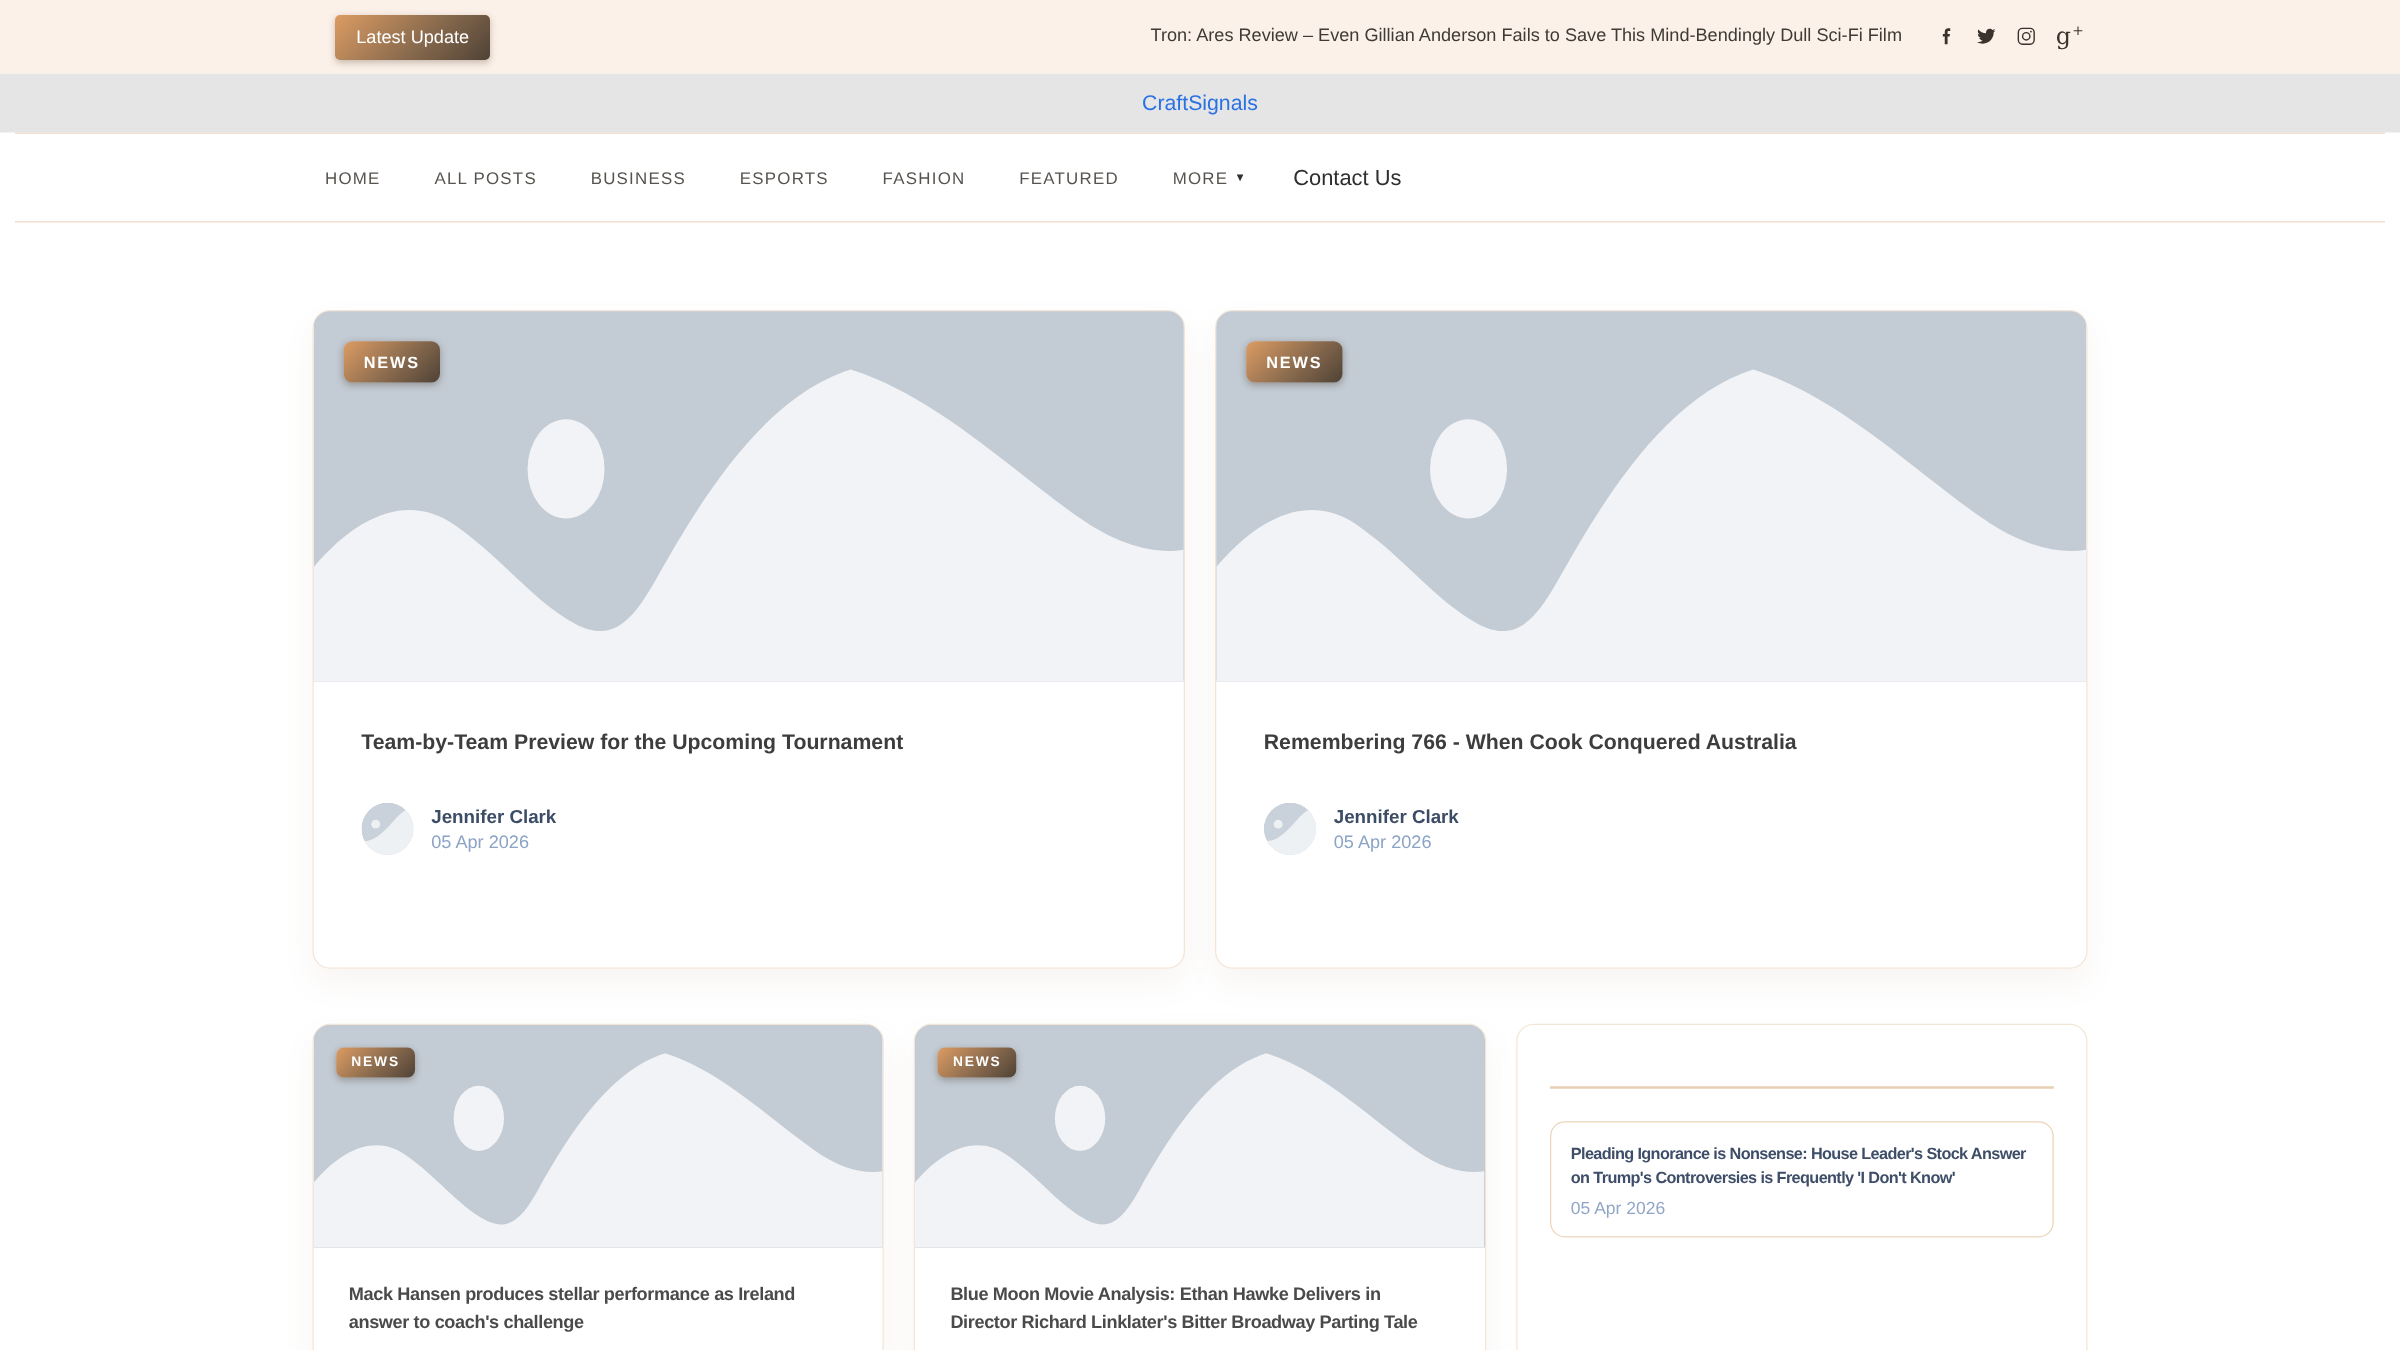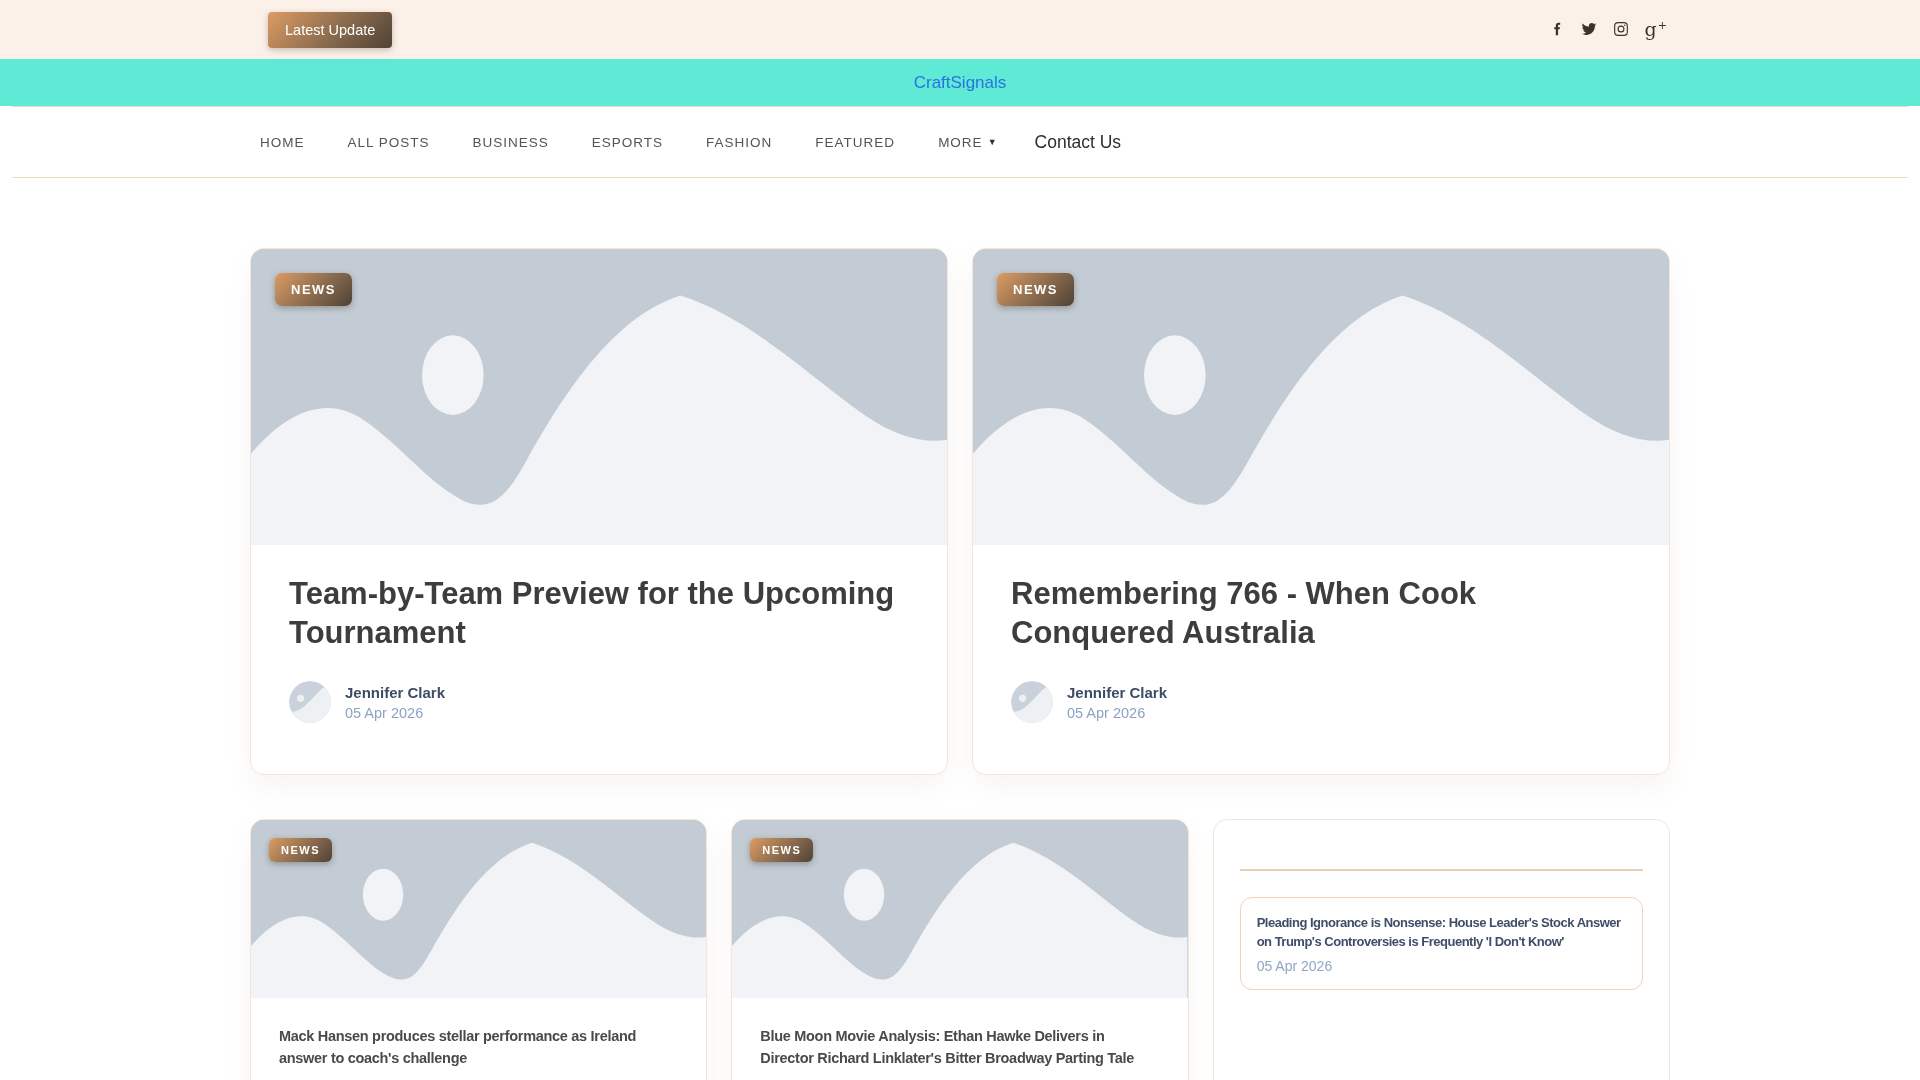--- a/index.html
+++ b/index.html
@@ -25,21 +25,21 @@
   }
   .topbar-right { margin-left:auto; display:flex; align-items:center; gap:27px; }
   .topbar-headline { font-size:14.5px; color:#3e3a35; white-space:nowrap; }
   .social { display:flex; align-items:center; gap:16px; color:#3a332d; }
   .social-link { color:#3a332d; text-decoration:none; display:flex; align-items:center; }
   .social-link svg { width:16px; height:16px; display:block; }
   .gplus { font-family:"DejaVu Serif", serif; font-size:19px; line-height:1; }
   .gplus .plus { font-size:11px; vertical-align:super; margin-left:1px; }
 
   
-  .site-header { height:47px; display:flex; align-items:center; justify-content:center; background:#5eead4; }
+  .site-header { height:47px; display:flex; align-items:center; justify-content:center; background:#e5e5e5; }
   .brand { color:#2a72e3; font-size:17px; text-decoration:none; cursor:pointer; }
 
   
   .navbar {
     margin:0 12px; height:72px;
     border-top:1px solid #ecd9c6; border-bottom:1px solid #ecd9c6;
     display:flex; align-items:center;
     padding:0 218px 0 248px;
   }
   .nav-list { display:flex; align-items:center; gap:43px; list-style:none; margin:0; padding:0; }
@@ -76,21 +76,21 @@
     position:absolute;
     background:linear-gradient(135deg,#dd9c63 0%,#8a6b4e 55%,#4f4236 100%);
     color:#fff; font-weight:bold; border-radius:7px;
     box-shadow:0 2px 6px rgba(60,45,30,.35);
     letter-spacing:1.5px; cursor:pointer;
   }
   .card-lg .badge { top:24px; left:24px; font-size:13px; padding:9px 16px; }
   .card-sm .badge { top:18px; left:18px; font-size:11px; padding:6px 12px; border-radius:6px; }
 
   .card-lg .card-body { padding:29px 38px; }
-  .card-lg .card-title { margin:0; font-size:31px; line-height:39px; color:#3d3d3d; font-weight:bold; }
+  .card-lg .card-title { margin:0; font-size:17px; line-height:39px; color:#3d3d3d; font-weight:bold; }
   .meta { display:flex; align-items:center; gap:14px; margin-top:29px; }
   .avatar { width:42px; height:42px; border-radius:50%; overflow:hidden; flex:none; }
   .avatar svg { width:100%; height:100%; display:block; }
   .author { font-size:15px; font-weight:bold; color:#3d4c66; }
   .date { font-size:14.5px; color:#8ba3c5; margin-top:4px; }
 
   .card-sm .card-body { padding:27px 28px; }
   .card-sm .card-title {
     margin:0; font-size:14.5px; line-height:22px; letter-spacing:-0.3px;
     color:#4a4a4a; font-weight:600;
@@ -111,20 +111,21 @@
     font-weight:600; color:#3e4d68;
   }
   .sidebar-article-date { font-size:14px; color:#91a6c6; margin-top:7px; }
 </style>
 </head>
 <body>
 
 <div class="topbar">
   <button class="update-btn">Latest Update</button>
   <div class="topbar-right">
+    <span class="topbar-headline">Tron: Ares Review – Even Gillian Anderson Fails to Save This Mind-Bendingly Dull Sci-Fi Film</span>
     <div class="social">
       <a class="social-link">
         <svg viewBox="0 0 24 24" fill="currentColor">
             <path d="M13.6 9.2H16.5l-.5 3.1h-2.4v9.2h-3.4v-9.2H7.9V9.2h2.3V6.9c0-2.8 1.6-4.4 4.2-4.4 1.1 0 2.1.1 2.4.2v2.9h-1.6c-1.3 0-1.6.6-1.6 1.5v2.1z"></path>
           </svg>
       </a>
       <a class="social-link">
         <svg viewBox="0 0 24 24" fill="currentColor">
             <path d="M23 5.1c-.8.4-1.7.6-2.6.8.9-.6 1.6-1.5 2-2.5-.9.5-1.9.9-2.9 1.1-.8-.9-2-1.5-3.3-1.5-2.5 0-4.5 2-4.5 4.5 0 .4 0 .7.1 1-3.7-.2-7.1-2-9.3-4.7-.4.7-.6 1.5-.6 2.3 0 1.6.8 2.9 2 3.7-.7 0-1.4-.2-2-.5v.1c0 2.2 1.6 4 3.6 4.4-.4.1-.8.2-1.2.2-.3 0-.6 0-.9-.1.6 1.8 2.3 3.1 4.2 3.2-1.5 1.2-3.5 1.9-5.6 1.9-.4 0-.7 0-1.1-.1 2 1.3 4.4 2 7 2 8.4 0 13-7 13-13v-.6c.9-.6 1.7-1.4 2.1-2.2z"></path>
           </svg>

